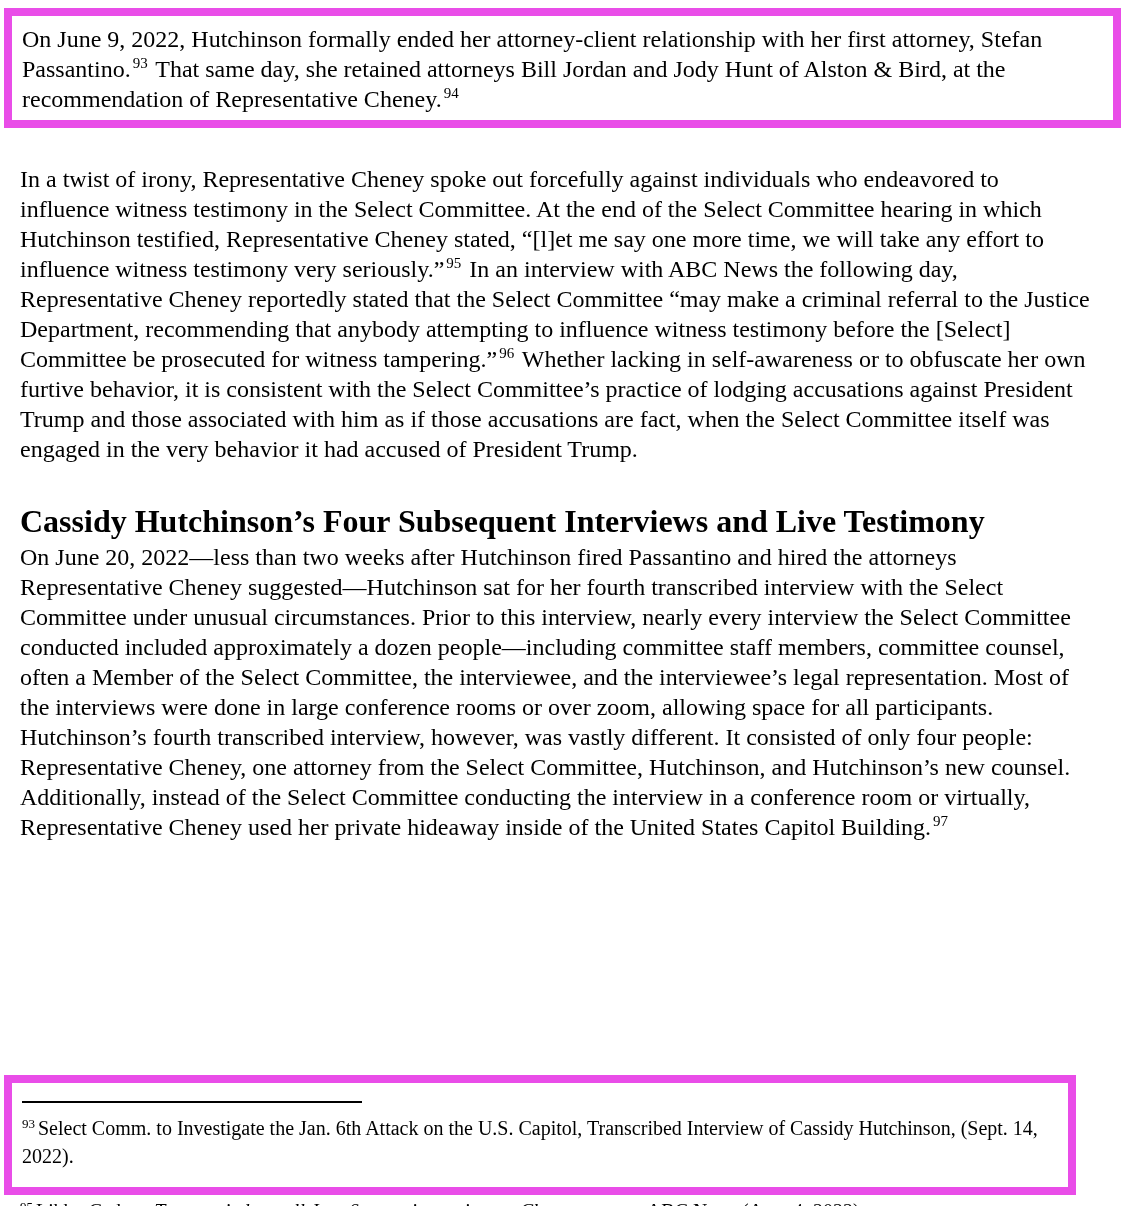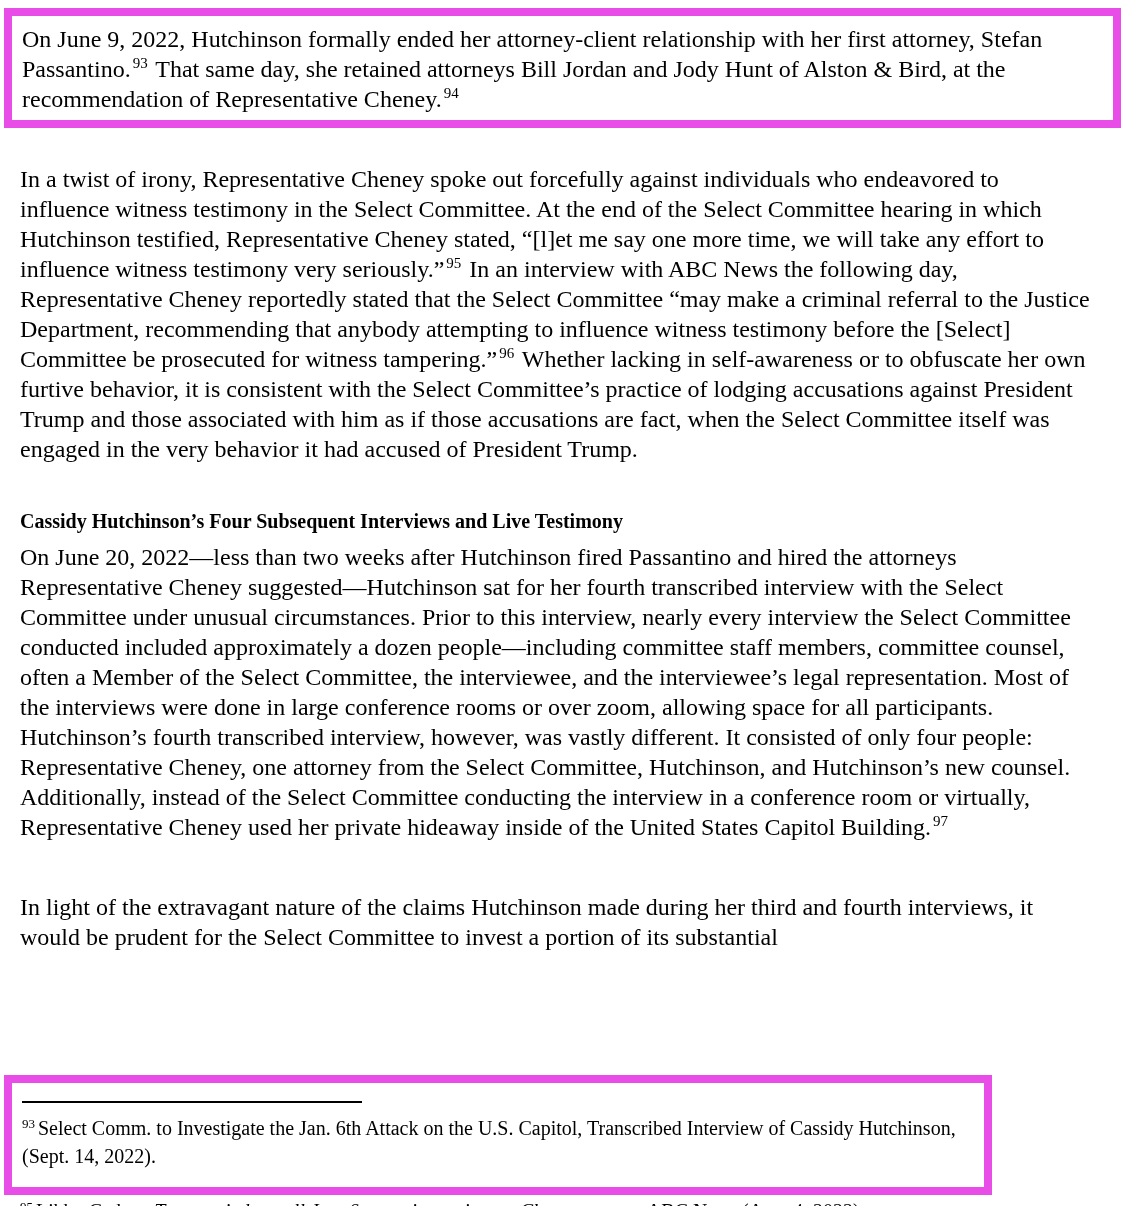--- a/index.html
+++ b/index.html
@@ -24,41 +24,41 @@
   }
   .hl-box {
     border: 8px solid #E94DE8;
   }
   .top-box {
     margin: 8px 3px 0 4px;
     padding: 8px 8px 6px 10px;
   }
   .p2 { margin-top: 36px; }
   .heading {
-    font-size: 20px;
+    font-size: 32px;
     line-height: 30px;
     font-weight: bold;
     margin: 42px 0 0 20px;
     width: 1072px;
   }
   .p3 { margin-top: 6px; }
   .p4 { margin-top: 50px; }
   sup {
     font-size: 15px;
     line-height: 0;
     position: relative;
     top: -9px;
     vertical-align: baseline;
     margin: 0 2px;
   }
   .footnote-box {
     position: absolute;
     left: 4px;
     top: 1075px;
-    width: 988px;
+    width: 1072px;
     height: 120px;
     padding: 0 8px 0 10px;
     overflow: hidden;
     background: #ffffff;
   }
   .fn-separator {
     width: 340px;
     height: 0;
     border-top: 2px solid #000000;
     margin: 18px 0 0 0;
@@ -92,21 +92,20 @@
   <div class="hl-box top-box">
     <p class="body-text"><span>On June 9, 2022, Hutchinson formally ended her attorney-client relationship with her first attorney, Stefan Passantino.</span><sup>93</sup><span> That same day, she retained attorneys Bill Jordan and Jody Hunt of Alston &amp; Bird, at the recommendation of Representative Cheney.</span><sup>94</sup></p>
   </div>
 
   <p class="body-text flow p2"><span>In a twist of irony, Representative Cheney spoke out forcefully against individuals who endeavored to influence witness testimony in the Select Committee. At the end of the Select Committee hearing in which Hutchinson testified, Representative Cheney stated, “[l]et me say one more time, we will take any effort to influence witness testimony very seriously.”</span><sup>95</sup><span> In an interview with ABC News the following day, Representative Cheney reportedly stated that the Select Committee “may make a criminal referral to the Justice Department, recommending that anybody attempting to influence witness testimony before the [Select] Committee be prosecuted for witness tampering.”</span><sup>96</sup><span> Whether lacking in self-awareness or to obfuscate her own furtive behavior, it is consistent with the Select Committee’s practice of lodging accusations against President Trump and those associated with him as if those accusations are fact, when the Select Committee itself was engaged in the very behavior it had accused of President Trump.</span></p>
 
   <h2 class="heading">Cassidy Hutchinson’s Four Subsequent Interviews and Live Testimony</h2>
 
   <p class="body-text flow p3"><span>On June 20, 2022—less than two weeks after Hutchinson fired Passantino and hired the attorneys Representative Cheney suggested—Hutchinson sat for her fourth transcribed interview with the Select Committee under unusual circumstances. Prior to this interview, nearly every interview the Select Committee conducted included approximately a dozen people—including committee staff members, committee counsel, often a Member of the Select Committee, the interviewee, and the interviewee’s legal representation. Most of the interviews were done in large conference rooms or over zoom, allowing space for all participants. Hutchinson’s fourth transcribed interview, however, was vastly different. It consisted of only four people: Representative Cheney, one attorney from the Select Committee, Hutchinson, and Hutchinson’s new counsel. Additionally, instead of the Select Committee conducting the interview in a conference room or virtually, Representative Cheney used her private hideaway inside of the United States Capitol Building.</span><sup>97</sup></p>
 
-  <p class="body-text flow p4"><span>In light of the extravagant nature of the claims Hutchinson made during her third and fourth interviews, it would be prudent for the Select Committee to invest a portion of its substantial</span></p>
 
   <div class="hl-box footnote-box">
     <div class="fn-separator"></div>
     <p class="fn fn-first"><sup>93</sup><span>Select Comm. to Investigate the Jan. 6th Attack on the U.S. Capitol, Transcribed Interview of Cassidy Hutchinson, (Sept. 14, 2022).</span></p>
   </div>
 
   <p class="fn cutoff"><sup>95</sup><span>Libby Cathey, </span><span class="it">Trump tried to call Jan. 6 committee witness, Cheney says…</span><span>, </span><span class="sc">ABC News</span><span> (Aug. 4, 2022).</span></p>
 
 </div>
 

